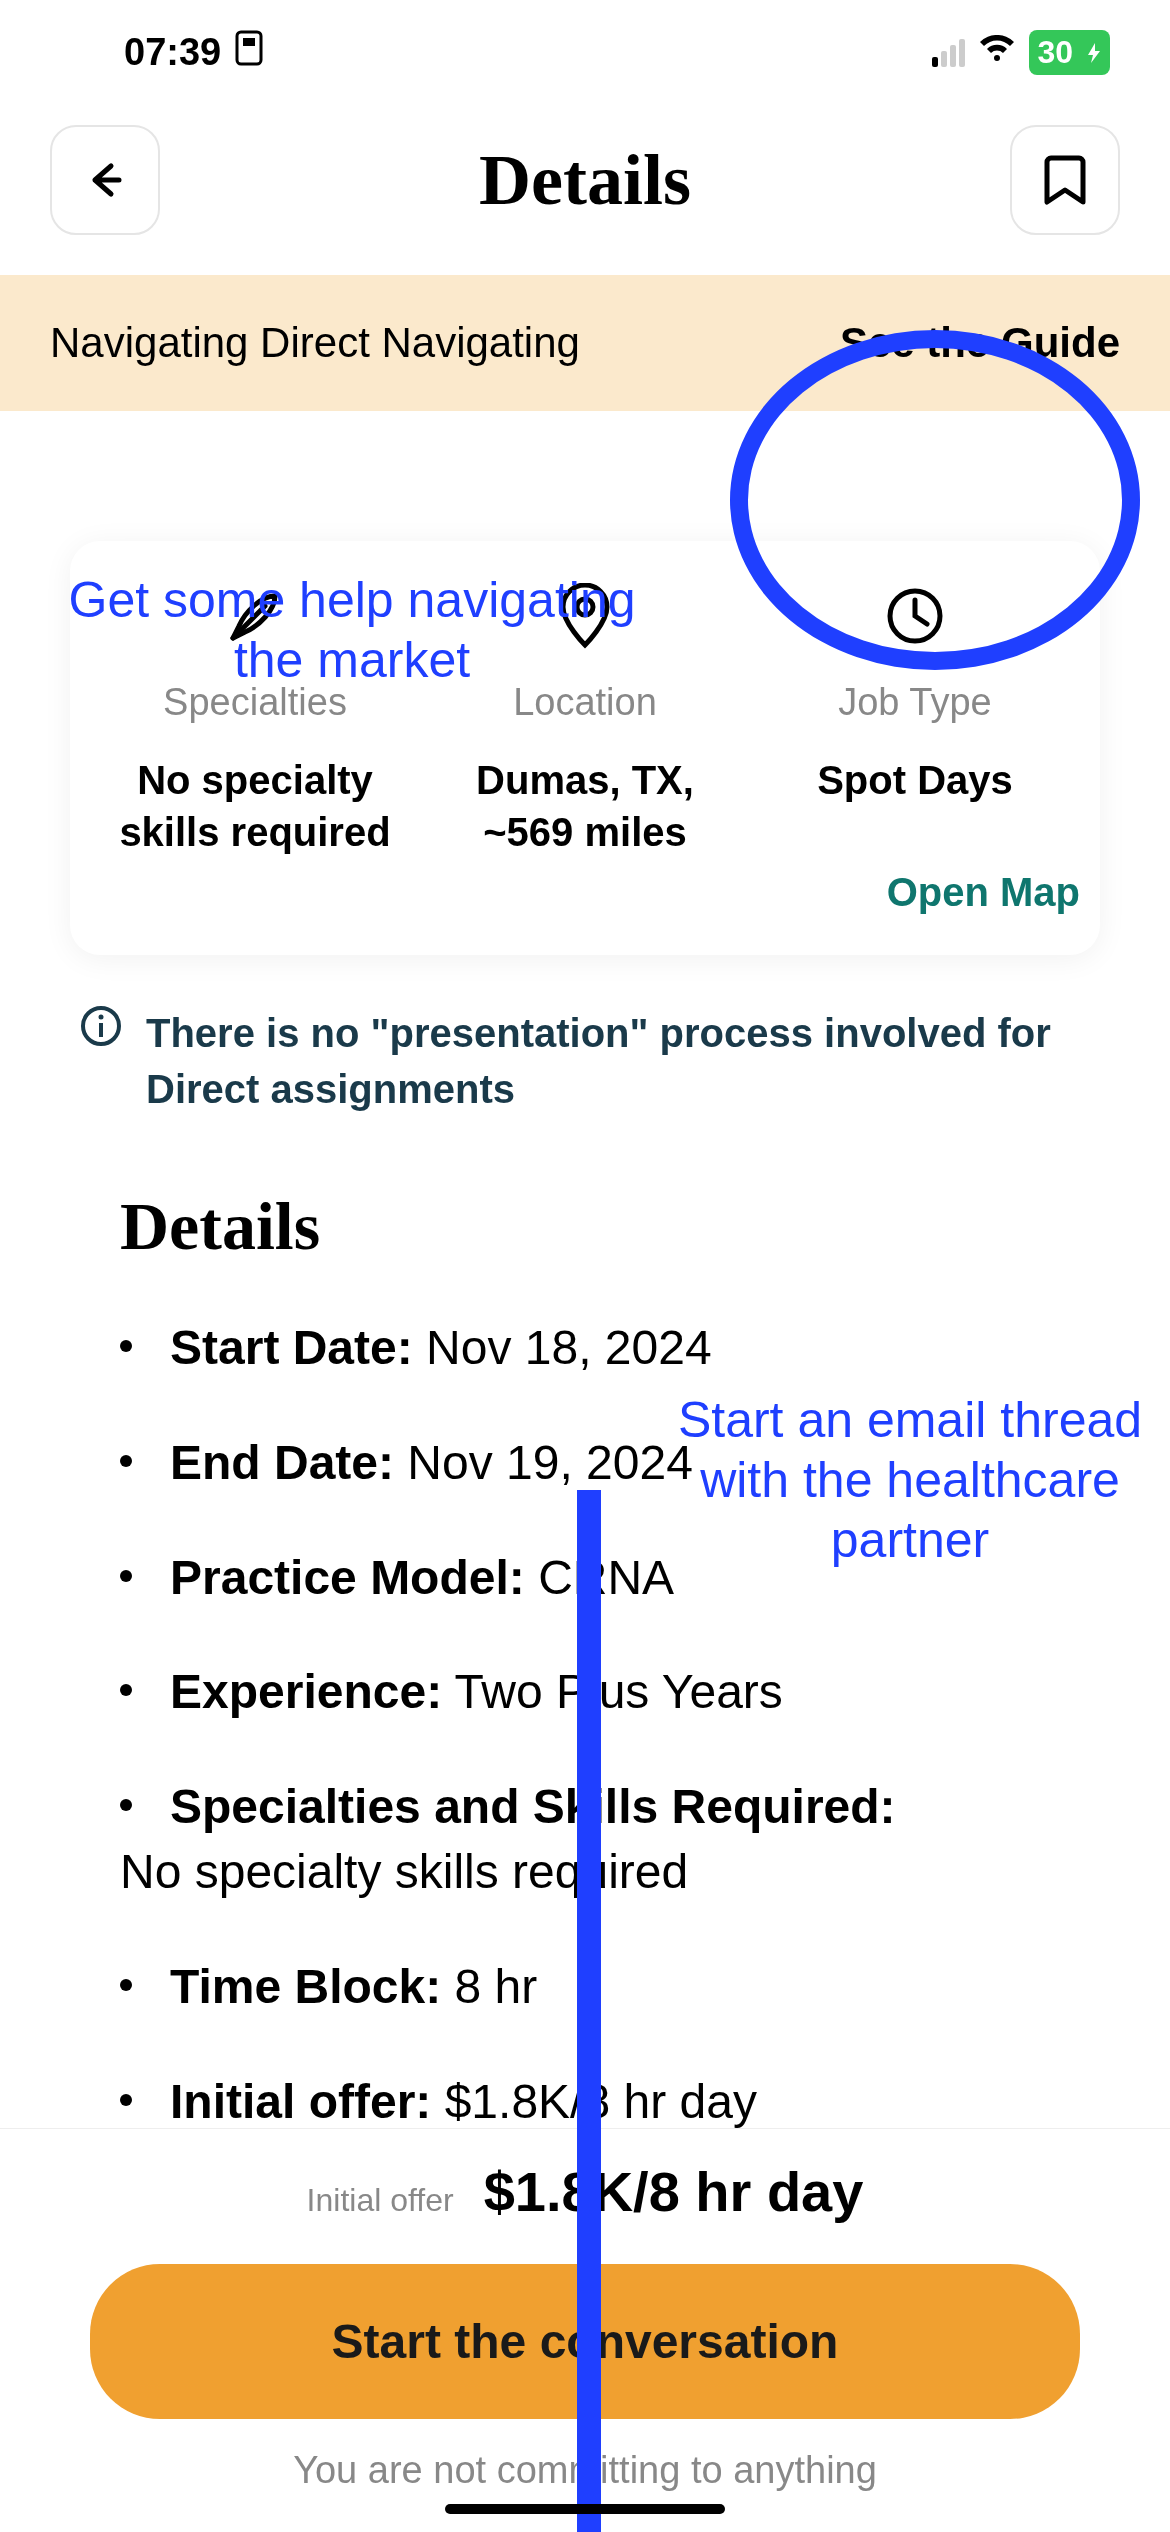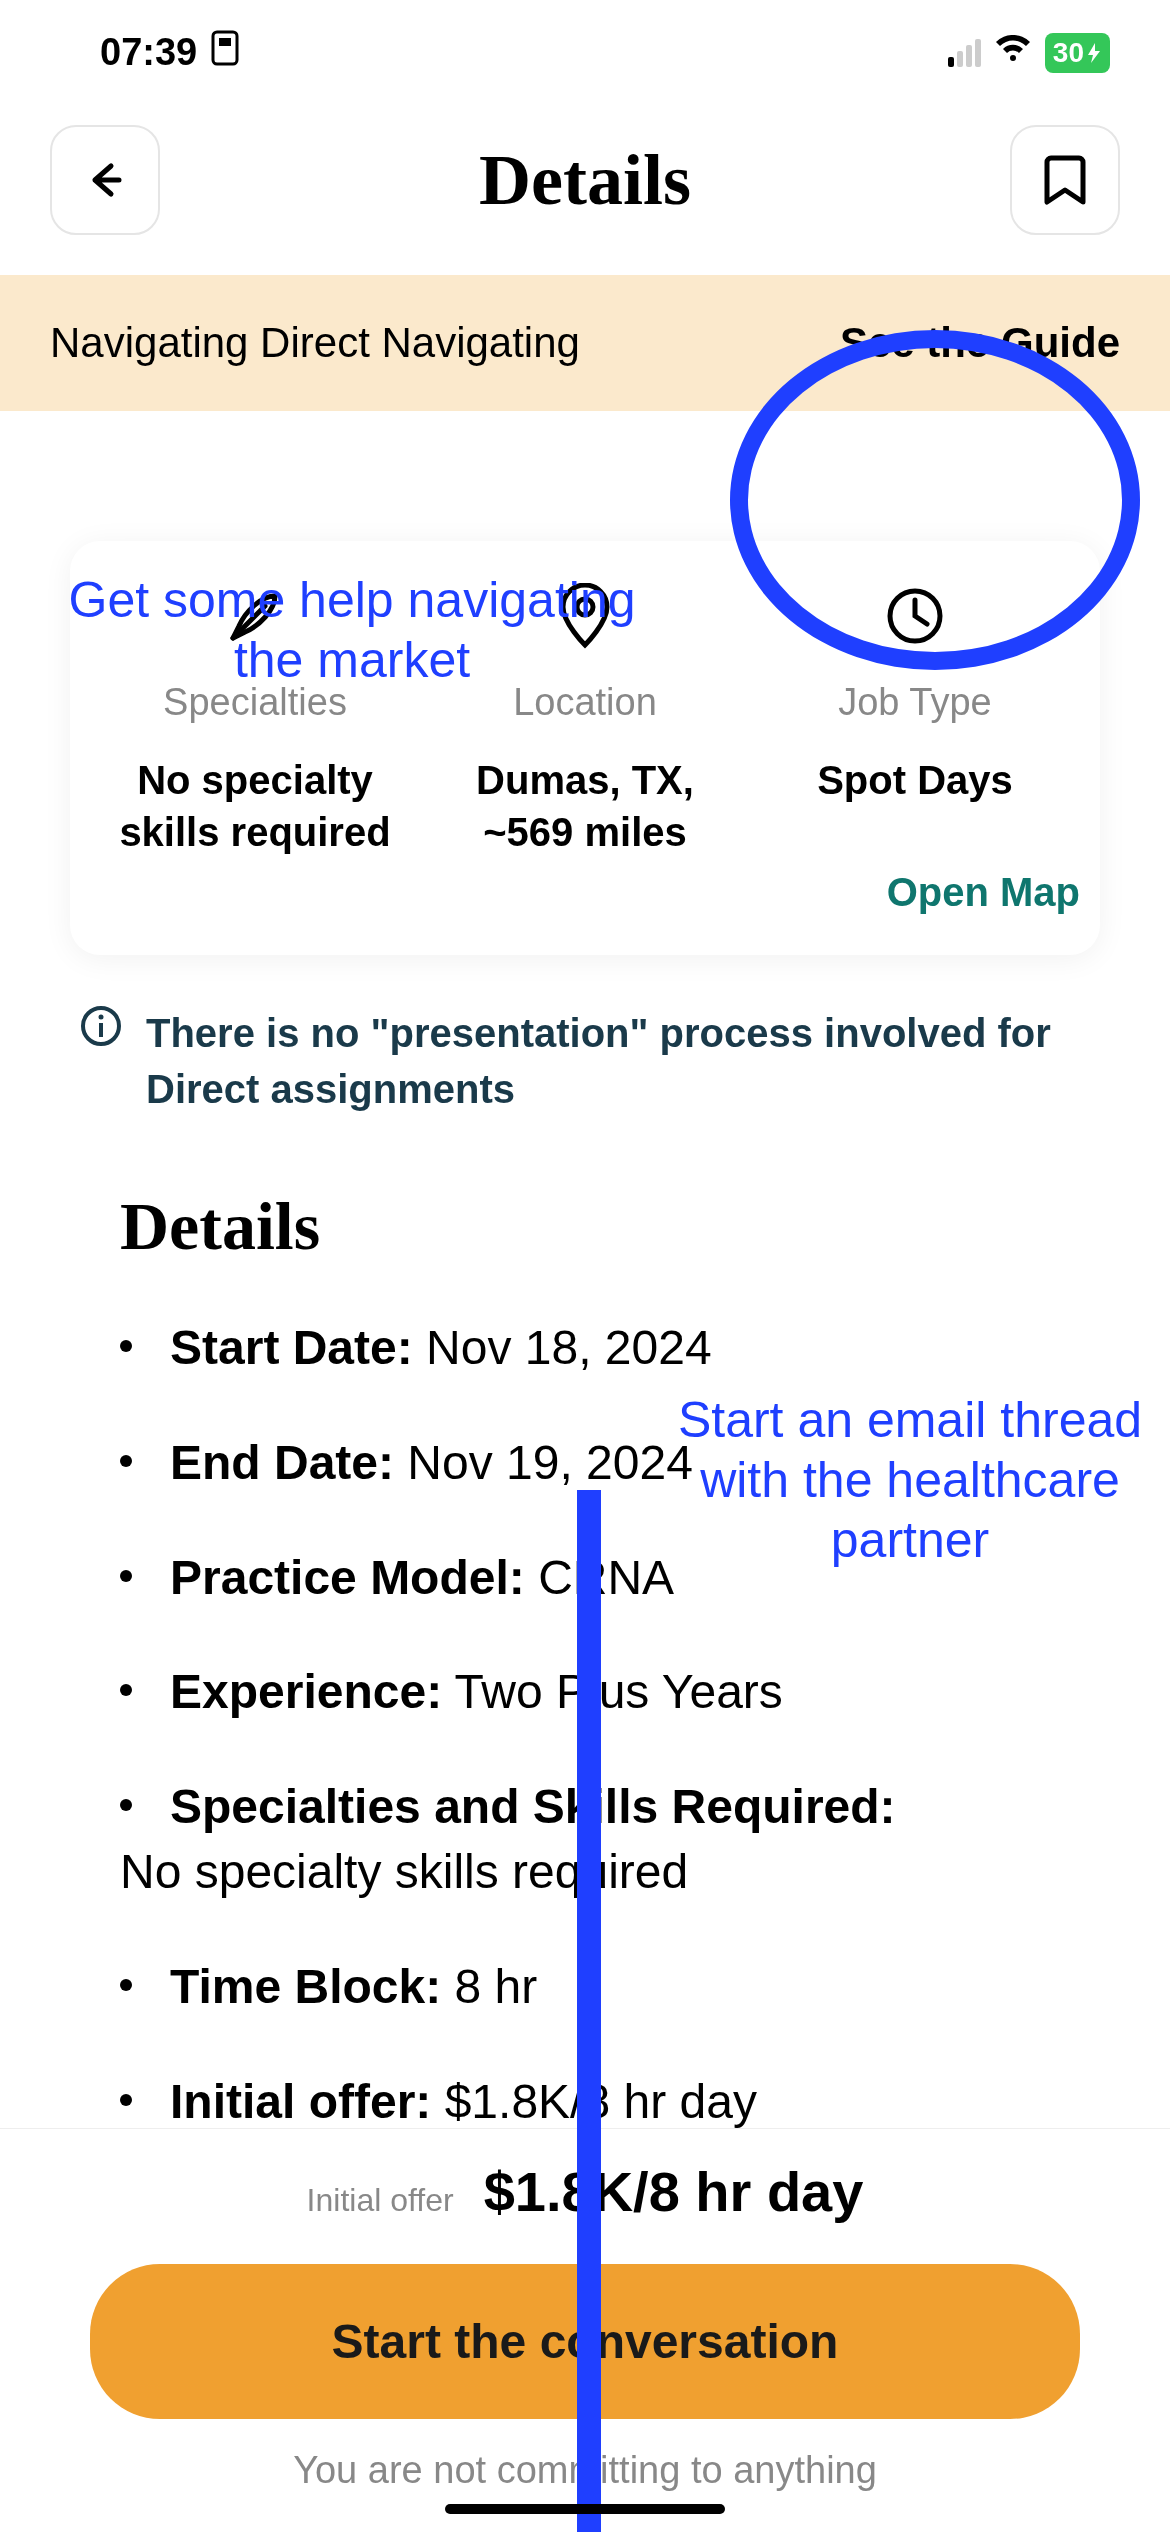--- a/index.html
+++ b/index.html
@@ -20,22 +20,22 @@
     font-weight: 600;
   }
   .status-right { display: flex; align-items: center; gap: 12px; }
   .signal-bars { display: flex; align-items: flex-end; gap: 3px; height: 28px; }
   .signal-bars span { width: 6px; background: #ccc; border-radius: 2px; }
   .signal-bars span:nth-child(1){height:10px;background:#000;}
   .signal-bars span:nth-child(2){height:16px;}
   .signal-bars span:nth-child(3){height:22px;}
   .signal-bars span:nth-child(4){height:28px;}
   .battery {
-    display: flex; align-items: center; gap: 4px;
-    background: #34c759; color: #fff; font-size: 28px; font-weight: 700;
+    display: flex; align-items: center; gap: 15px;
+    background: #34c759; color: #fff; font-size: 32px; font-weight: 700;
     padding: 4px 8px; border-radius: 8px;
   }
   .nav-bar {
     display: flex; justify-content: space-between; align-items: center;
     padding: 30px 50px 40px 50px;
   }
   .nav-btn {
     width: 110px; height: 110px; border: 2px solid #e5e5e5; border-radius: 26px;
     display: flex; align-items: center; justify-content: center; background: #fff;
   }
@@ -112,21 +112,21 @@
   .cta-sub { color: #888; font-size: 38px; margin-top: 30px; }
   .home-indicator {
     position: absolute; bottom: 18px; left: 50%; transform: translateX(-50%);
     width: 280px; height: 10px; background: #000; border-radius: 10px;
   }
 </style>
 </head>
 <body>
 
 <div class="status-bar">
-  <div style="display:flex;align-items:center;gap:14px;">
+  <div style="display:flex;align-items:center;gap:14px;margin-left:24px;">
     <span>07:39</span>
     <span>
       <svg width="28" height="36" viewBox="0 0 28 36">
           <rect x="2" y="2" width="24" height="32" rx="4" fill="none" stroke="#000" stroke-width="3"></rect>
           <rect x="8" y="8" width="12" height="8" fill="#000"></rect>
         </svg>
     </span>
   </div>
   <div class="status-right">
     <span class="signal-bars">

